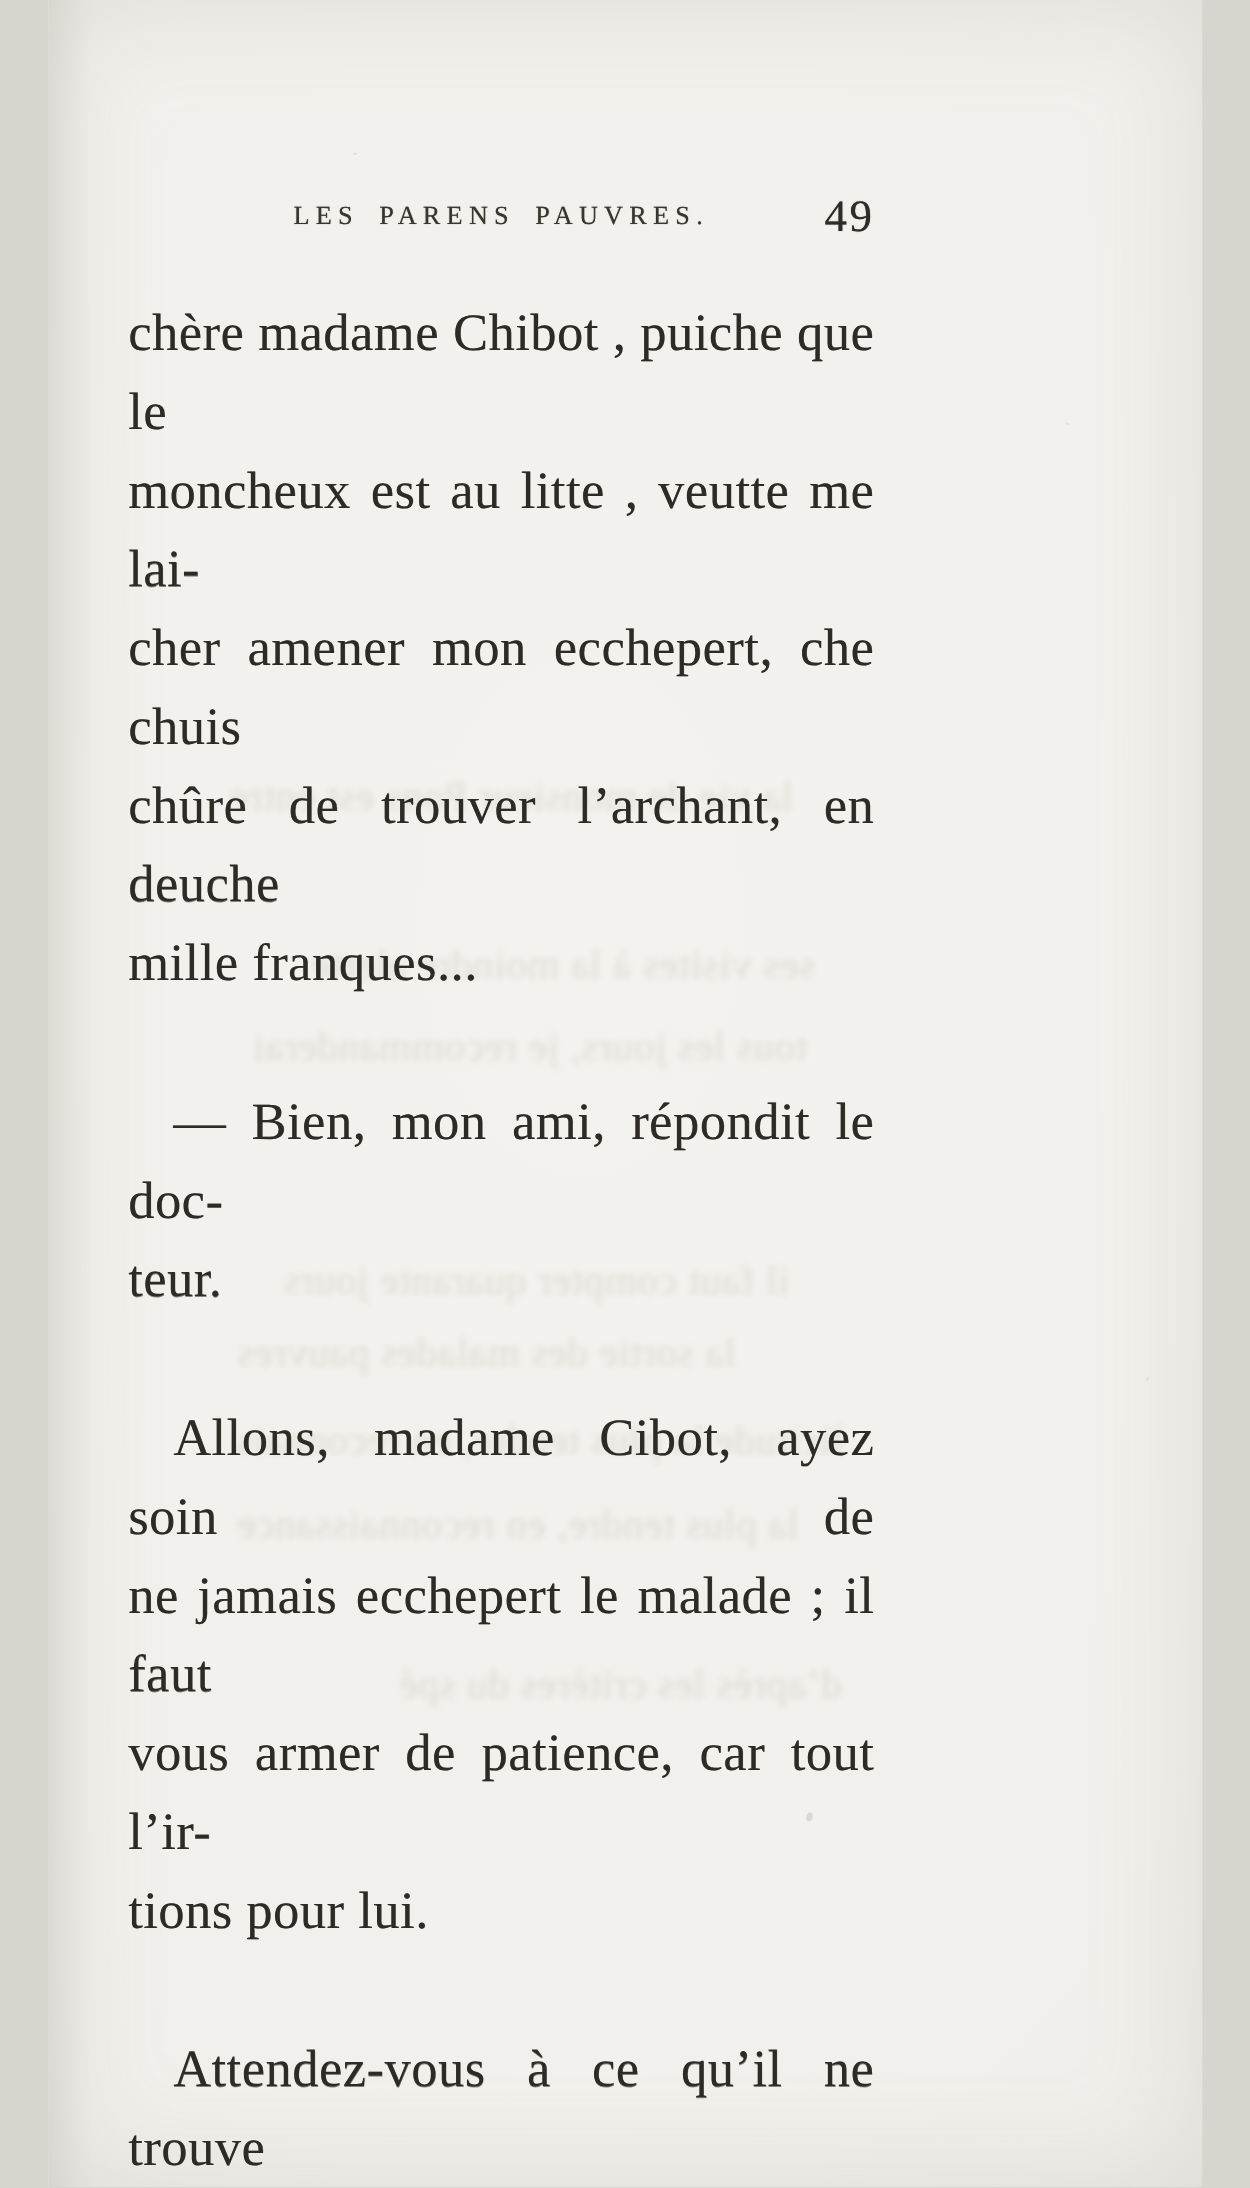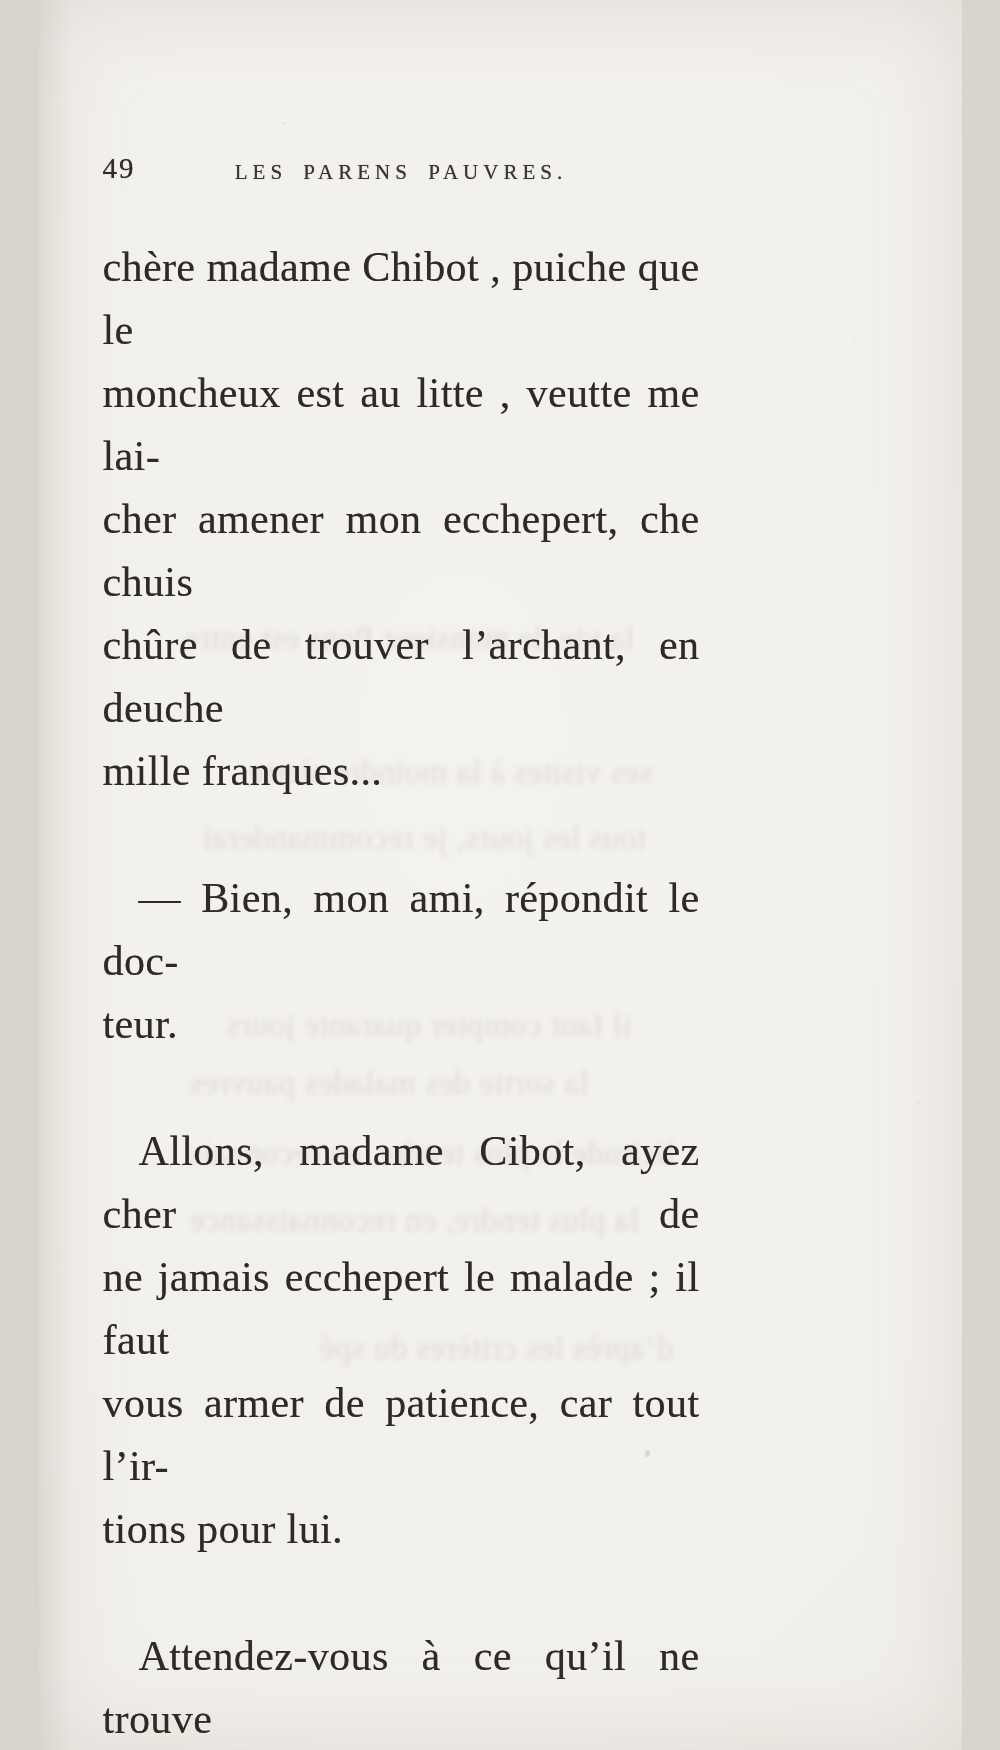--- a/index.html
+++ b/index.html
@@ -26,22 +26,22 @@
     text-align: center;
     font-size: 21px;
     letter-spacing: 5px;
     word-spacing: 6px;
     color: #39352f;
     text-shadow: 0 0 0.7px rgba(57,53,47,0.75);
   }
   .folio {
     position: absolute;
     left: 64px; top: 152px; width: 597px;
-    text-align: left;
-    font-size: 29px;
+    text-align: right;
+    font-size: 36px;
     letter-spacing: 2px;
     color: #2f2b26;
     text-shadow: 0 0 0.7px rgba(47,43,38,0.7);
   }
   .text-block {
     position: absolute;
     left: 64px; top: 236px; width: 597px;
     color: #2e2a25;
     font-size: 42px;
     line-height: 63px;
@@ -104,21 +104,21 @@
       <div class="line jl">chûre de trouver l’archant, en deuche</div>
       <div class="line ll">mille franques...</div>
     </div>
 
     <div class="para">
       <div class="line jl ind">— Bien, mon ami, répondit le doc-</div>
       <div class="line ll">teur.</div>
     </div>
 
     <div class="para">
-      <div class="line jl ind">Allons, madame Cibot, ayez cher de</div>
+      <div class="line jl ind">Allons, madame Cibot, ayez soin de</div>
       <div class="line jl">ne jamais ecchepert le malade ; il faut</div>
       <div class="line jl">vous armer de patience,  car tout l’ir-</div>
       <div class="line ll">tions pour lui.</div>
     </div>
 
     <div class="para">
       <div class="line jl ind">Attendez-vous à  ce qu’il ne trouve</div>
       <div class="line ll">tout de bien...</div>
     </div>
 

